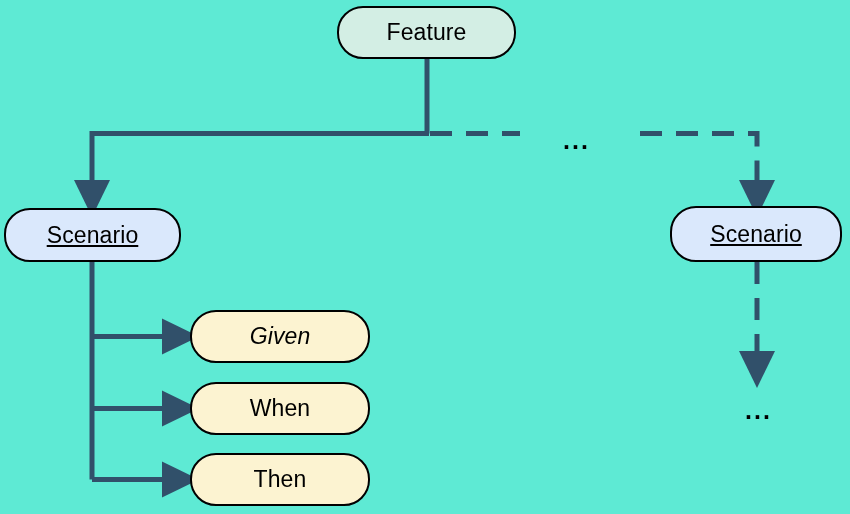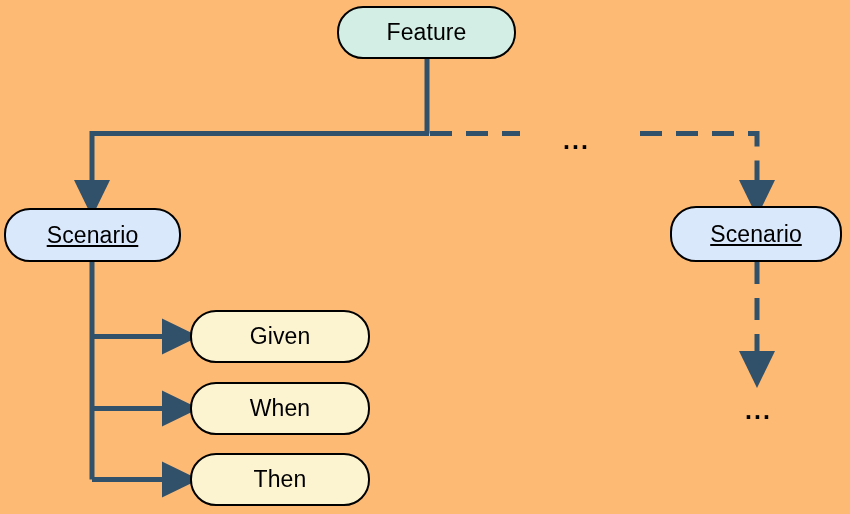--- a/index.html
+++ b/index.html
@@ -9,21 +9,21 @@
     background: #ffffff;
   }
   body {
     font-family: "Liberation Sans", sans-serif;
     -webkit-font-smoothing: antialiased;
   }
   #canvas {
     position: relative;
     width: 850px;
     height: 514px;
-    background: #fdba74;
+    background: #5eead4;
     overflow: hidden;
   }
   #wires {
     position: absolute;
     left: 0;
     top: 0;
     width: 850px;
     height: 514px;
     pointer-events: none;
   }
@@ -102,21 +102,21 @@
   </div>
 
   <div class="node node-scenario" style="left:4px; top:208px; width:177px; height:54px;">
     <span>Scenario</span>
   </div>
 
   <div class="node node-scenario" style="left:670px; top:206px; width:172px; height:56px;">
     <span>Scenario</span>
   </div>
 
-  <div class="node node-step" style="left:190px; top:310px; width:180px; height:53px;">
+  <div class="node node-step" style="left:190px; top:310px; width:180px; height:53px;font-style:italic;">
     <span>Given</span>
   </div>
 
   <div class="node node-step" style="left:190px; top:453px; width:180px; height:53px;">
     <span>Then</span>
   </div>
 
   <div class="node node-step" style="left:190px; top:382px; width:180px; height:53px;">
     <span>When</span>
   </div>

